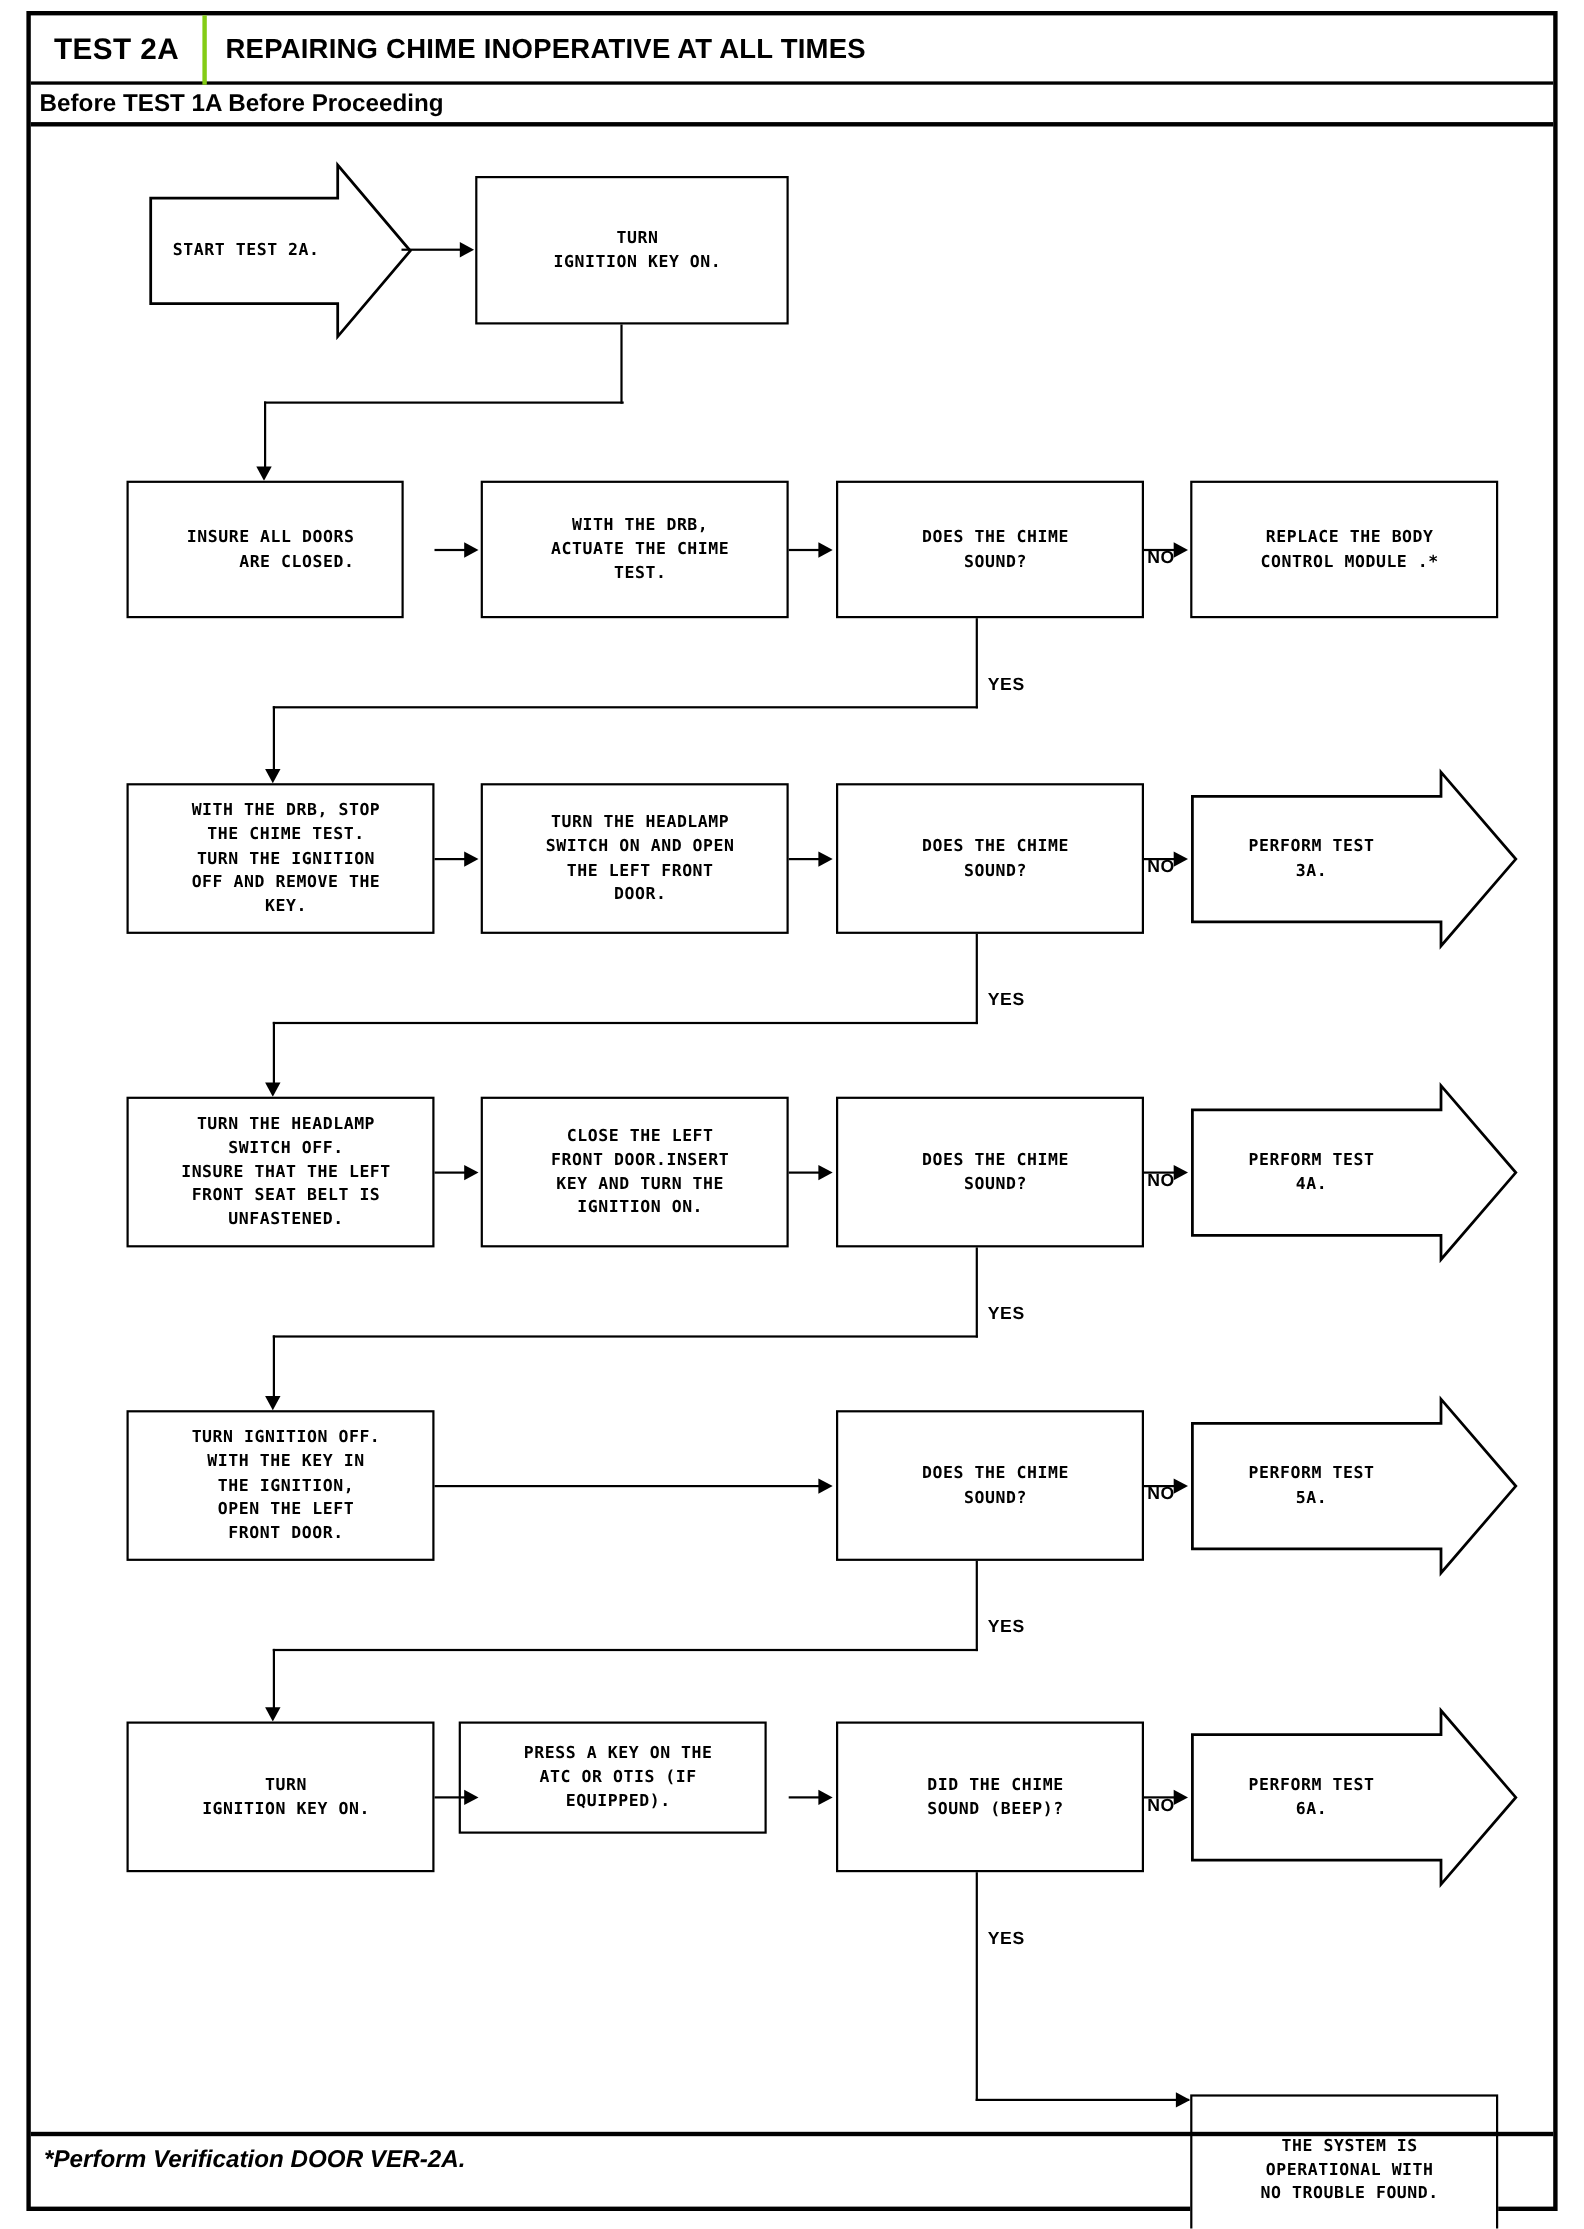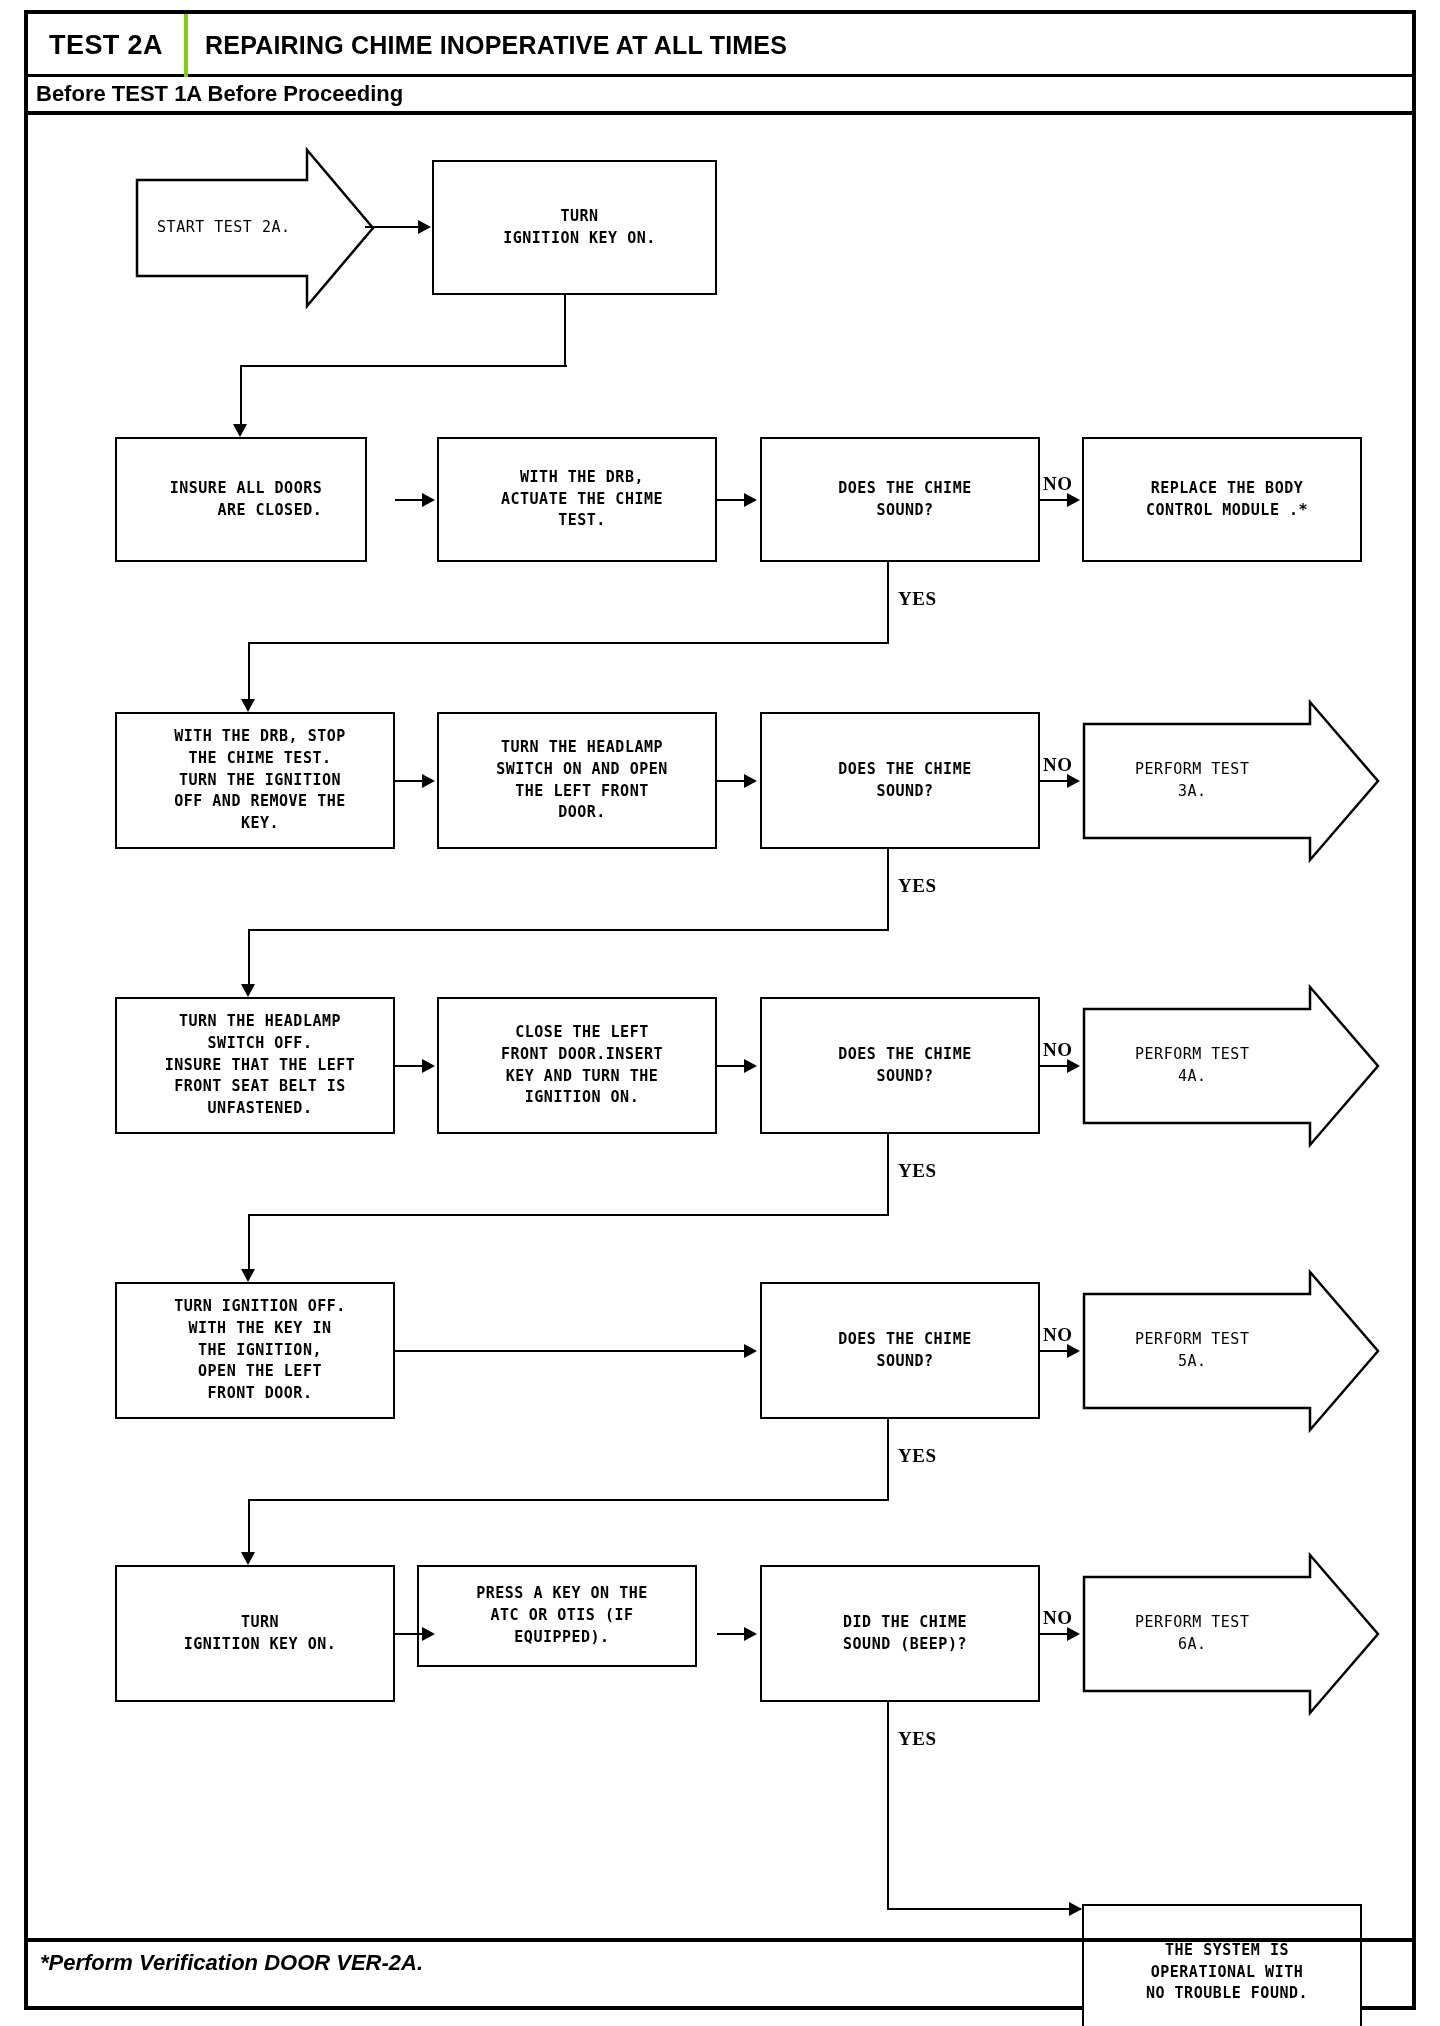--- a/index.html
+++ b/index.html
@@ -151,21 +151,21 @@
     left: 0;
     top: 0;
     width: 74%;
     height: 100%;
     display: flex;
     align-items: center;
     justify-content: center;
     text-align: center;
     font-family: "DejaVu Sans Mono", monospace;
     font-size: 15px;
-    font-weight: normal;
+    font-weight: bold;
     line-height: 1.45;
     letter-spacing: 0.5px;
     white-space: pre-line;
   }
 
   
   .hline {
     position: absolute;
     height: 0;
     border-top: 2.5px solid #000;
@@ -185,24 +185,25 @@
   .arrowhead-d {
     position: absolute;
     width: 0; height: 0;
     border-left: 7px solid transparent;
     border-right: 7px solid transparent;
     border-top: 13px solid #000;
   }
 
   .edge-label {
     position: absolute;
-    font-family: Liberation Serif, serif;
-    font-size: 19px;
+    font-family: Liberation Sans, sans-serif;
+    font-size: 16px;
     font-weight: bold;
     letter-spacing: 0.5px;
+    margin-top: 26px;
   }
 </style>
 </head>
 <body>
 
 <div id="page">
 
   <div class="frame"></div>
 
   <div class="header-band"></div>

